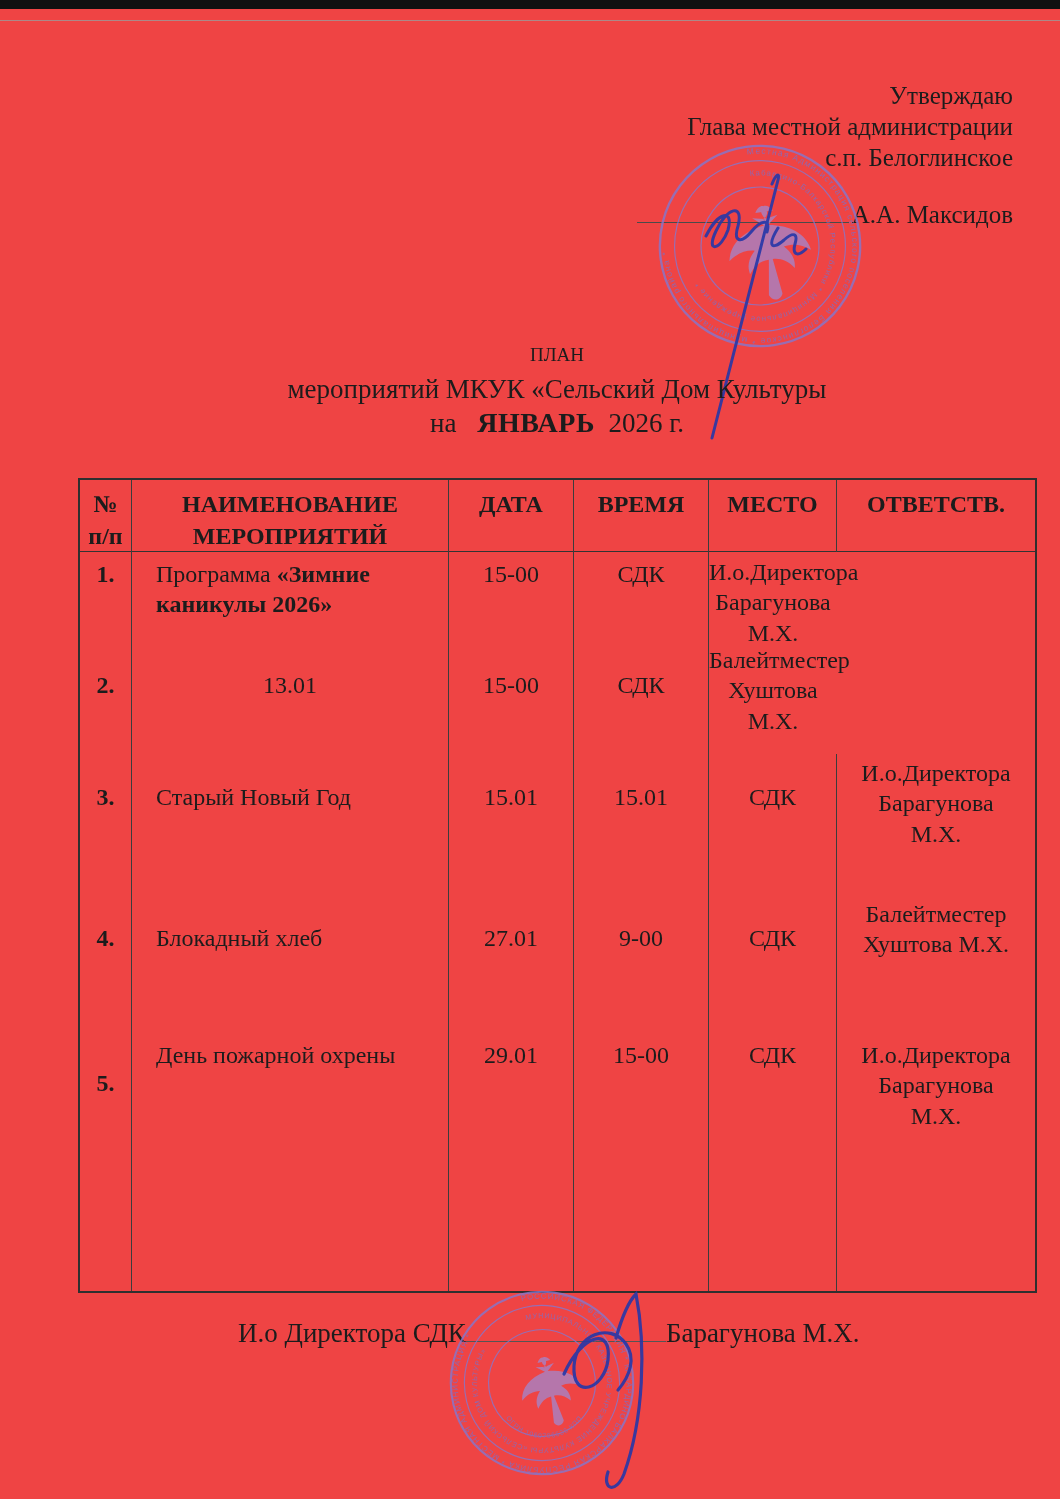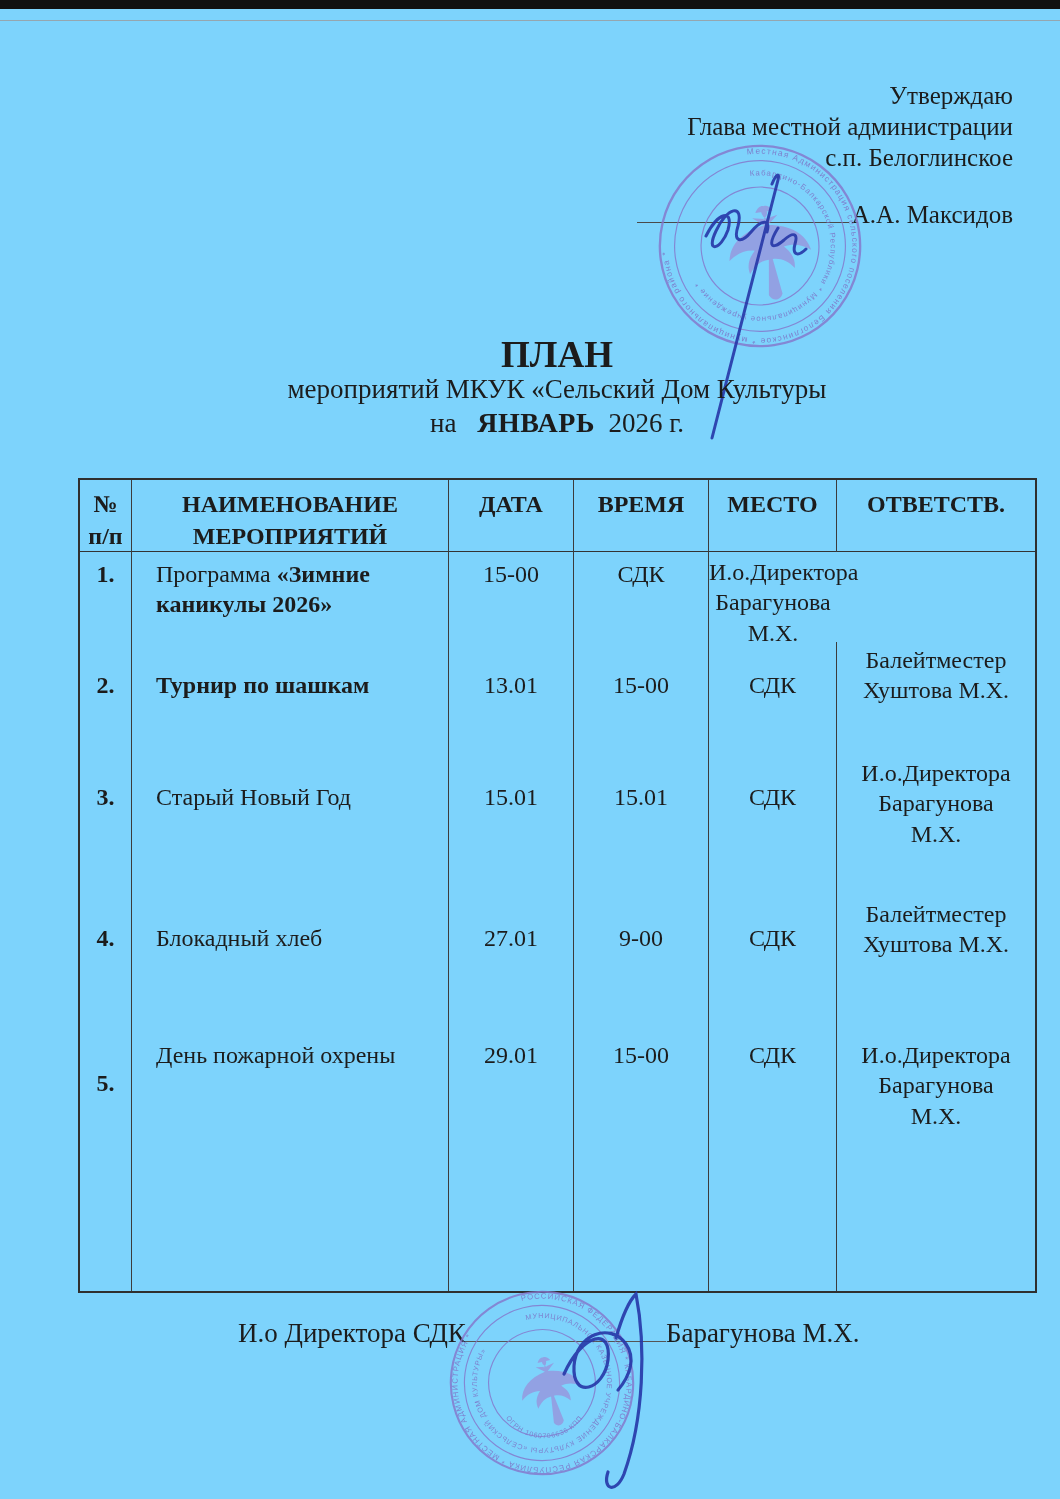--- a/index.html
+++ b/index.html
@@ -1,28 +1,28 @@
 <!DOCTYPE html>
 <html><head>
 <meta charset="utf-8">
 <style>
   html,body{margin:0;padding:0;background:#e8e8e8;}
-  .page{position:relative;width:1060px;height:1499px;background:#7dd3fc;overflow:hidden;
+  .page{position:relative;width:1060px;height:1499px;background:#ef4444;overflow:hidden;
         font-family:"Liberation Serif", serif;color:#1c1c1c;}
   .scan-top-bar{position:absolute;top:0;left:0;width:100%;height:9px;background:#101010;}
   .scan-fold-line{position:absolute;top:20px;left:0;width:100%;height:1px;background:#9b9b9b;opacity:.8;}
 
   
   .approval{position:absolute;top:80px;right:47px;text-align:right;font-size:25px;line-height:31px;}
   .approval .sign-row{margin-top:26px;display:flex;justify-content:space-between;align-items:baseline;gap:3px;}
   .sign-line{display:inline-block;width:212px;border-bottom:1.6px solid #4a4a4a;height:20px;}
 
   
   .title-block{position:absolute;left:54px;right:0;top:338px;text-align:center;font-size:27px;line-height:34px;}
-  .title-block .t1{font-weight:bold;font-size:37px;}
+  .title-block .t1{font-weight:normal;font-size:19px;}
   .title-block .t4 b{font-size:28px;letter-spacing:.5px;margin-left:14px;}
 
   
   .plan-table{position:absolute;left:78px;top:478px;width:959px;height:815px;
               border:2.2px solid #2f2f2f;display:flex;flex-direction:column;box-sizing:border-box;}
   .row{display:grid;grid-template-columns:52px 317px 125px 135px 128px 1fr;box-sizing:border-box;}
   .cell{box-sizing:border-box;text-align:center;font-size:24px;line-height:1.27;}
   .cell:not(:last-child){border-right:1.6px solid #3c3c3c;}
   .hrow{height:72px;border-bottom:1.8px solid #333;}
   .hrow .cell{font-weight:bold;padding-top:9px;line-height:1.32;}
@@ -126,21 +126,20 @@
       <div class="cell">СДК</div>
       <div class="cell c-resp">
         <div>И.о.Директора</div>
         <div>Барагунова М.Х.</div>
         <div></div>
       </div>
     </div>
 
     <div class="row r2">
       <div class="cell c-num">2.</div>
-      <div class="cell c-name"><span></span><span class="b">Турнир по шашкам</span></div>
       <div class="cell">13.01</div>
       <div class="cell">15-00</div>
       <div class="cell">СДК</div>
       <div class="cell c-resp">
         <div>Балейтместер</div>
         <div>Хуштова М.Х.</div>
         <div></div>
       </div>
     </div>
 

